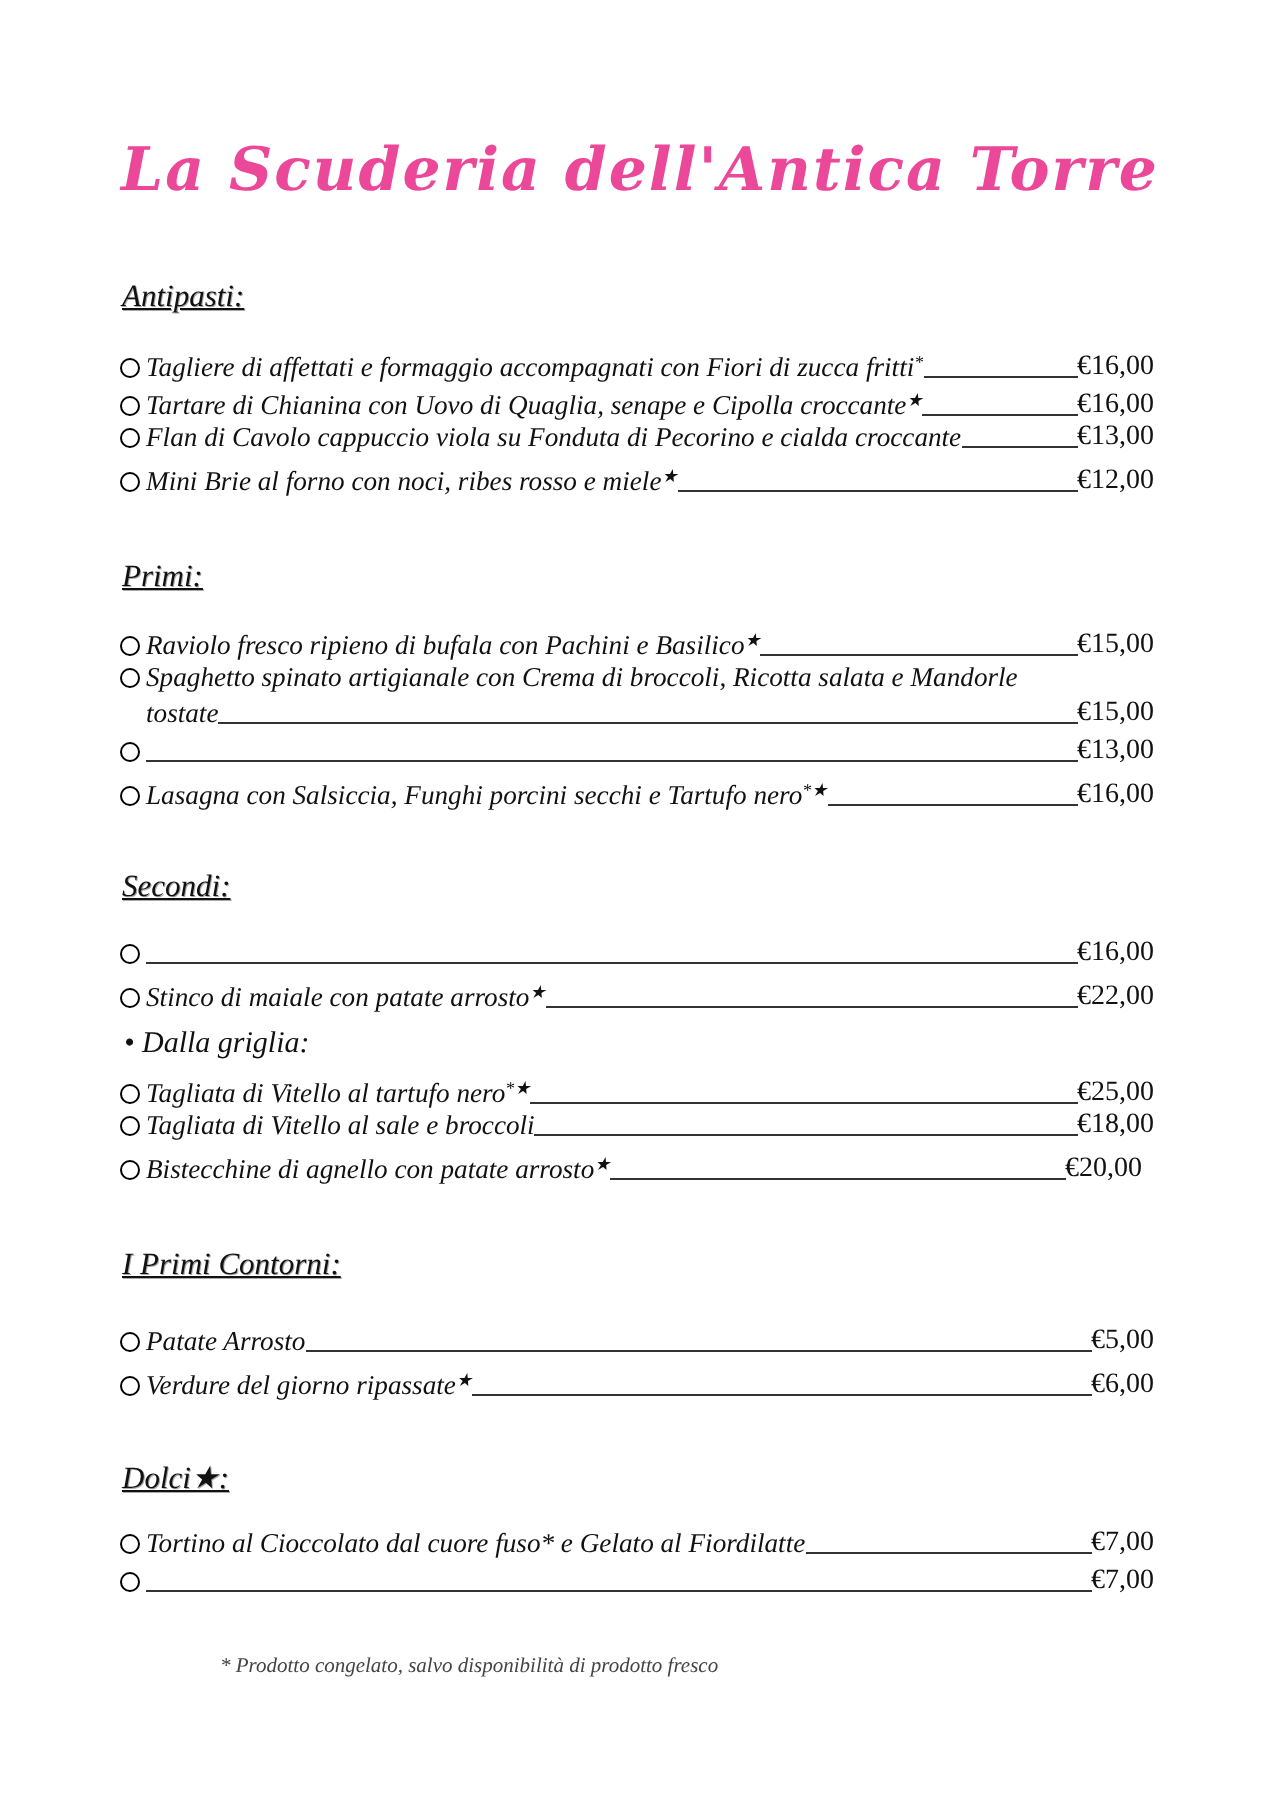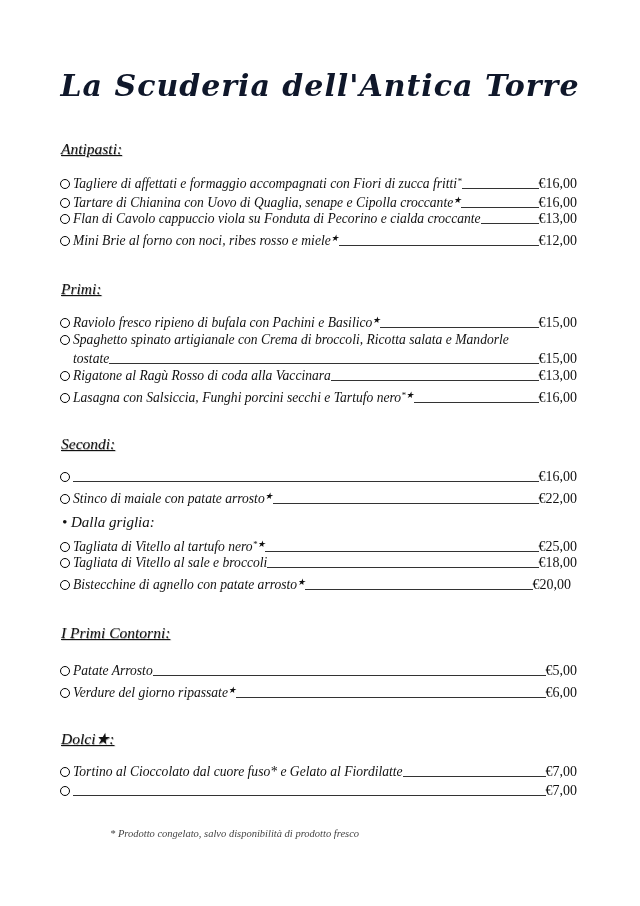--- a/index.html
+++ b/index.html
@@ -5,42 +5,42 @@
     html, body { margin: 0; padding: 0; background: #ffffff; }
     body {
       width: 640px; height: 906px; position: relative; overflow: hidden;
       font-family: "Liberation Serif", "DejaVu Serif", serif;
       color: #111;
     }
     .title {
       position: absolute; top: 68px; left: 0; width: 640px; text-align: center;
       font-family: "DejaVu Serif", "Liberation Serif", serif;
       font-style: italic; font-weight: bold; font-size: 30px; letter-spacing: 1px;
-      color: #0f172a;
+      color: #ec4899;
     }
     .section-title {
       position: absolute; left: 61px;
       font-style: italic; font-size: 15.5px; text-decoration: underline;
       text-shadow: 0.5px 0.5px 0 #aaa;
     }
     .item {
       position: absolute; left: 60px; width: 517px; display: flex; align-items: flex-end;
       font-style: italic; font-size: 13.6px; line-height: 18px; white-space: nowrap;
     }
     .item .bullet {
       display: inline-block; width: 8px; height: 8px; border: 1.6px solid #000;
       border-radius: 50%; margin-right: 3px; margin-bottom: 4px; flex: none;
     }
     .item .name { flex: none; }
     .item .marker { flex: none; font-size: 9px; margin-bottom: 3px; }
     .item .leader {
       flex: 1 1 auto; border-bottom: 1px solid #333; margin-bottom: 4px; min-width: 10px;
     }
     .item .price { flex: none; font-style: normal; font-size: 14px; }
-    .item.two-line { flex-wrap: wrap; height: 38px; }
+    .item.two-line { flex-wrap: wrap; height: 38px; flex-direction: column; }
     .item.two-line .line1 { width: 100%; display: flex; align-items: flex-end; }
     .item.two-line .line2 { width: 100%; display: flex; align-items: flex-end; padding-left: 13px; box-sizing: border-box; }
     .subhead {
       position: absolute; left: 62px; font-style: italic; font-size: 15px;
     }
     .footnote {
       position: absolute; left: 74px; top: 828px; font-style: italic; font-size: 10.5px; color: #444; margin-left: 36px;
     }
   </style>
 </head>
@@ -94,21 +94,20 @@
     <span class="name">Spaghetto spinato artigianale con Crema di broccoli, Ricotta salata e Mandorle</span>
   </div>
   <div class="line2">
     <span class="name">tostate</span>
     <span class="leader"></span>
     <span class="price">€15,00</span>
   </div>
 </div>
 <div class="item" style="top:367px">
   <span class="bullet"></span>
-  <span class="name">Rigatone al Ragù Rosso di coda alla Vaccinara</span>
   <span class="marker"></span>
   <span class="leader"></span>
   <span class="price">€13,00</span>
 </div>
 <div class="item" style="top:386px">
   <span class="bullet"></span>
   <span class="name">Lasagna con Salsiccia, Funghi porcini secchi e Tartufo nero</span>
   <span class="marker">*★</span>
   <span class="leader"></span>
   <span class="price">€16,00</span>

